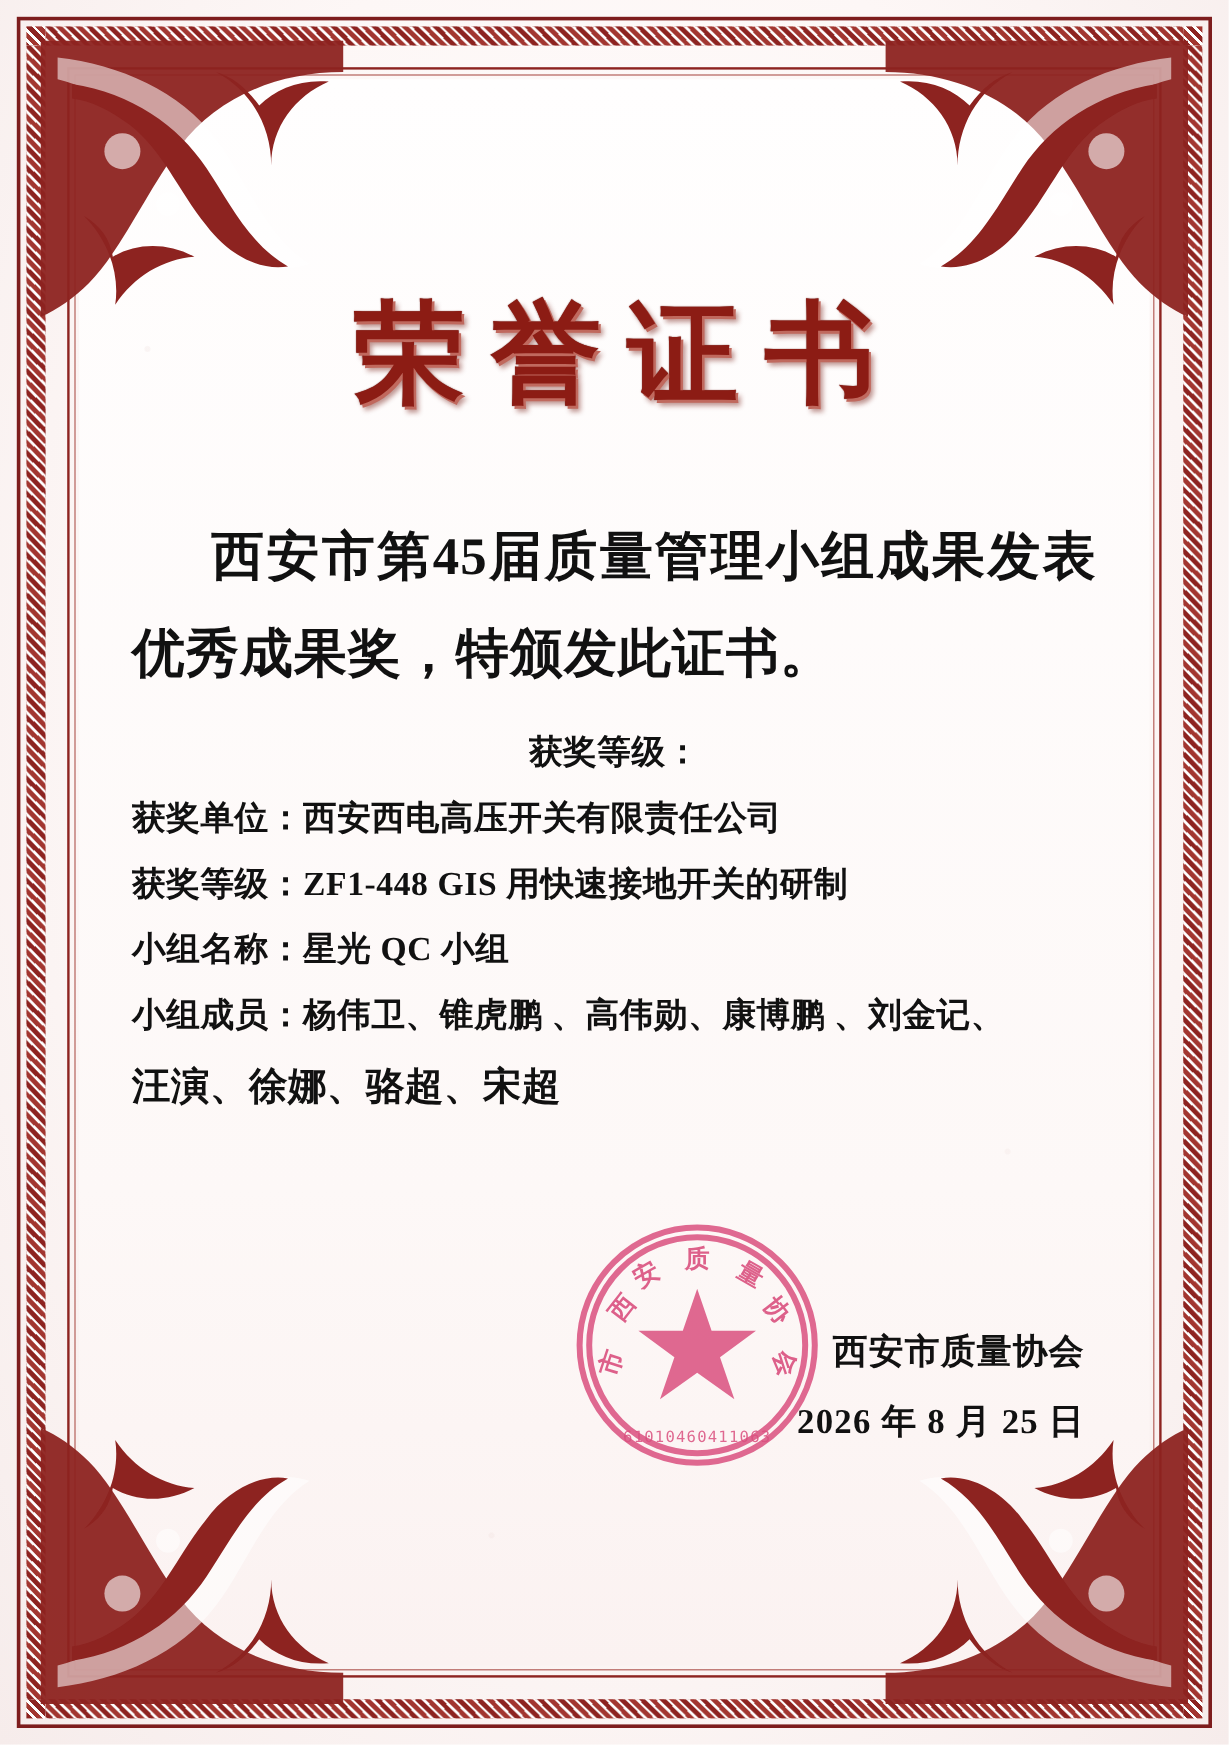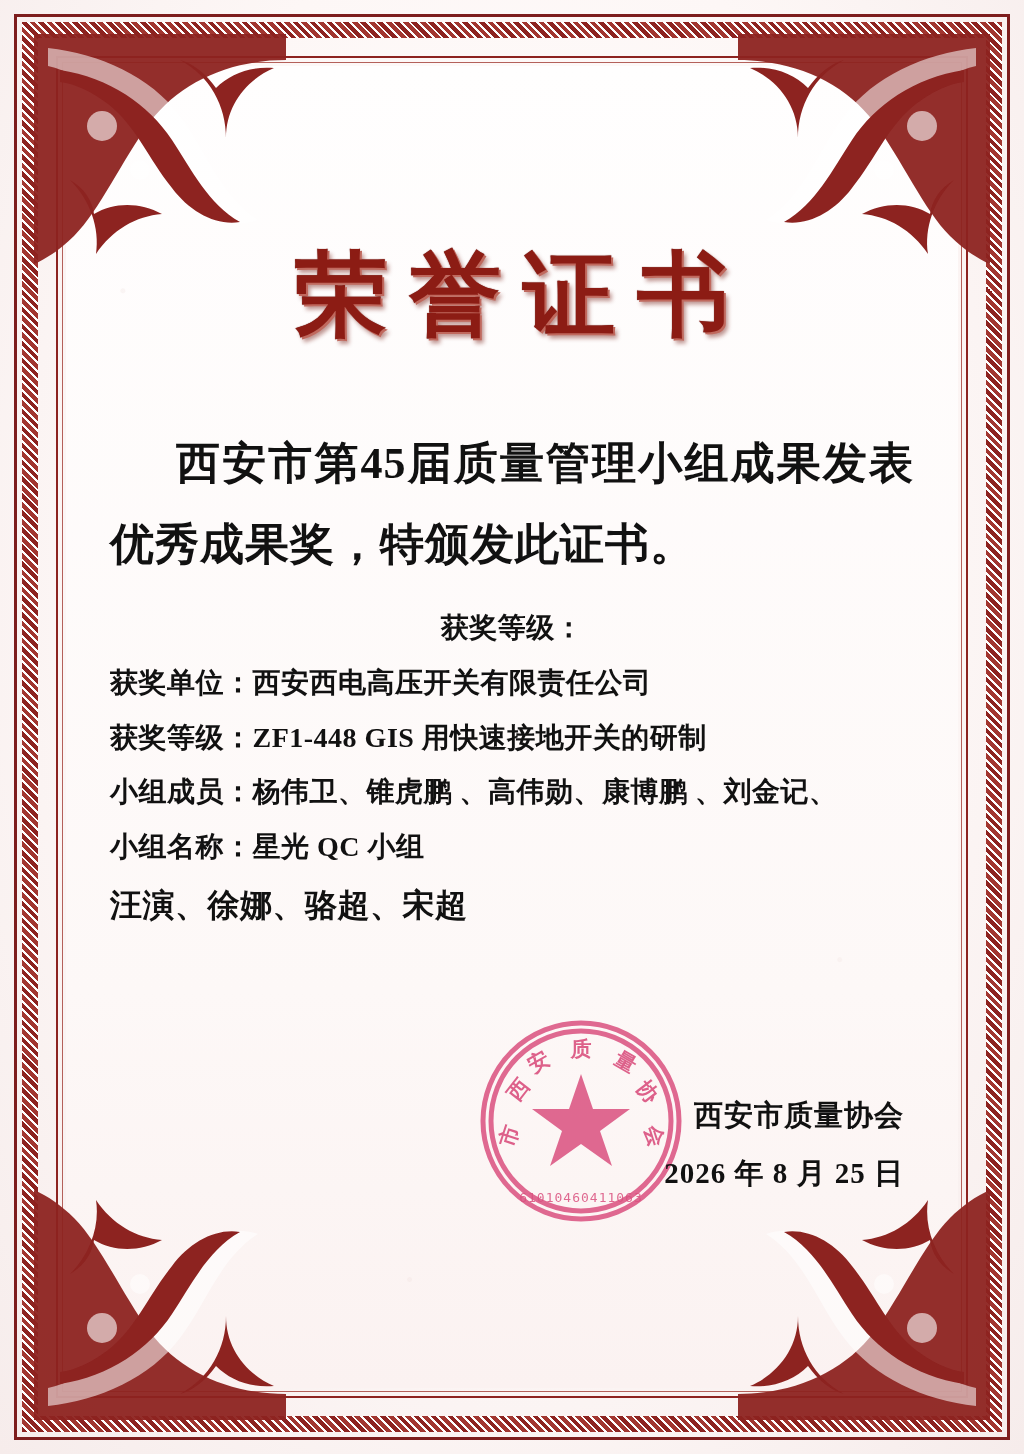--- a/index.html
+++ b/index.html
@@ -141,21 +141,21 @@
     letter-spacing: 0.5px;
     font-weight: 600;
     padding-left: 0;
     color: #111;
   }
 
   
   .sign-area {
     position: absolute;
     right: 10px;
-    bottom: 132px;
+    bottom: 120px;
     width: 430px;
     text-align: right;
   }
   .sign-line {
     font-size: 29px;
     line-height: 2.0;
     font-weight: 600;
     color: #111;
     letter-spacing: 1px;
     position: relative;
@@ -265,27 +265,27 @@
         <span class="field-label">获奖单位：</span>
         <span class="field-value">西安西电高压开关有限责任公司</span>
       </div>
 
       <div class="field-row">
         <span class="field-label">获奖等级：</span>
         <span class="field-value">ZF1-448 GIS 用快速接地开关的研制</span>
       </div>
 
       <div class="field-row">
+        <span class="field-label">小组名称：</span>
+        <span class="field-value">星光 QC 小组</span>
+      </div>
+
+      <div class="field-row">
         <span class="field-label">小组成员：</span>
         <span class="field-value">杨伟卫、锥虎鹏 、高伟勋、康博鹏 、刘金记、</span>
-      </div>
-
-      <div class="field-row">
-        <span class="field-label">小组名称：</span>
-        <span class="field-value">星光 QC 小组</span>
       </div>
 
       <div class="members-cont">汪演、徐娜、骆超、宋超</div>
     </div>
 
     <div class="seal">
       <svg viewBox="0 0 210 210" xmlns="http://www.w3.org/2000/svg">
         <g fill="none" stroke="#d4336a" stroke-width="5" opacity="0.85">
           <circle cx="105" cy="105" r="98"></circle>
           <circle cx="105" cy="105" r="90"></circle>

